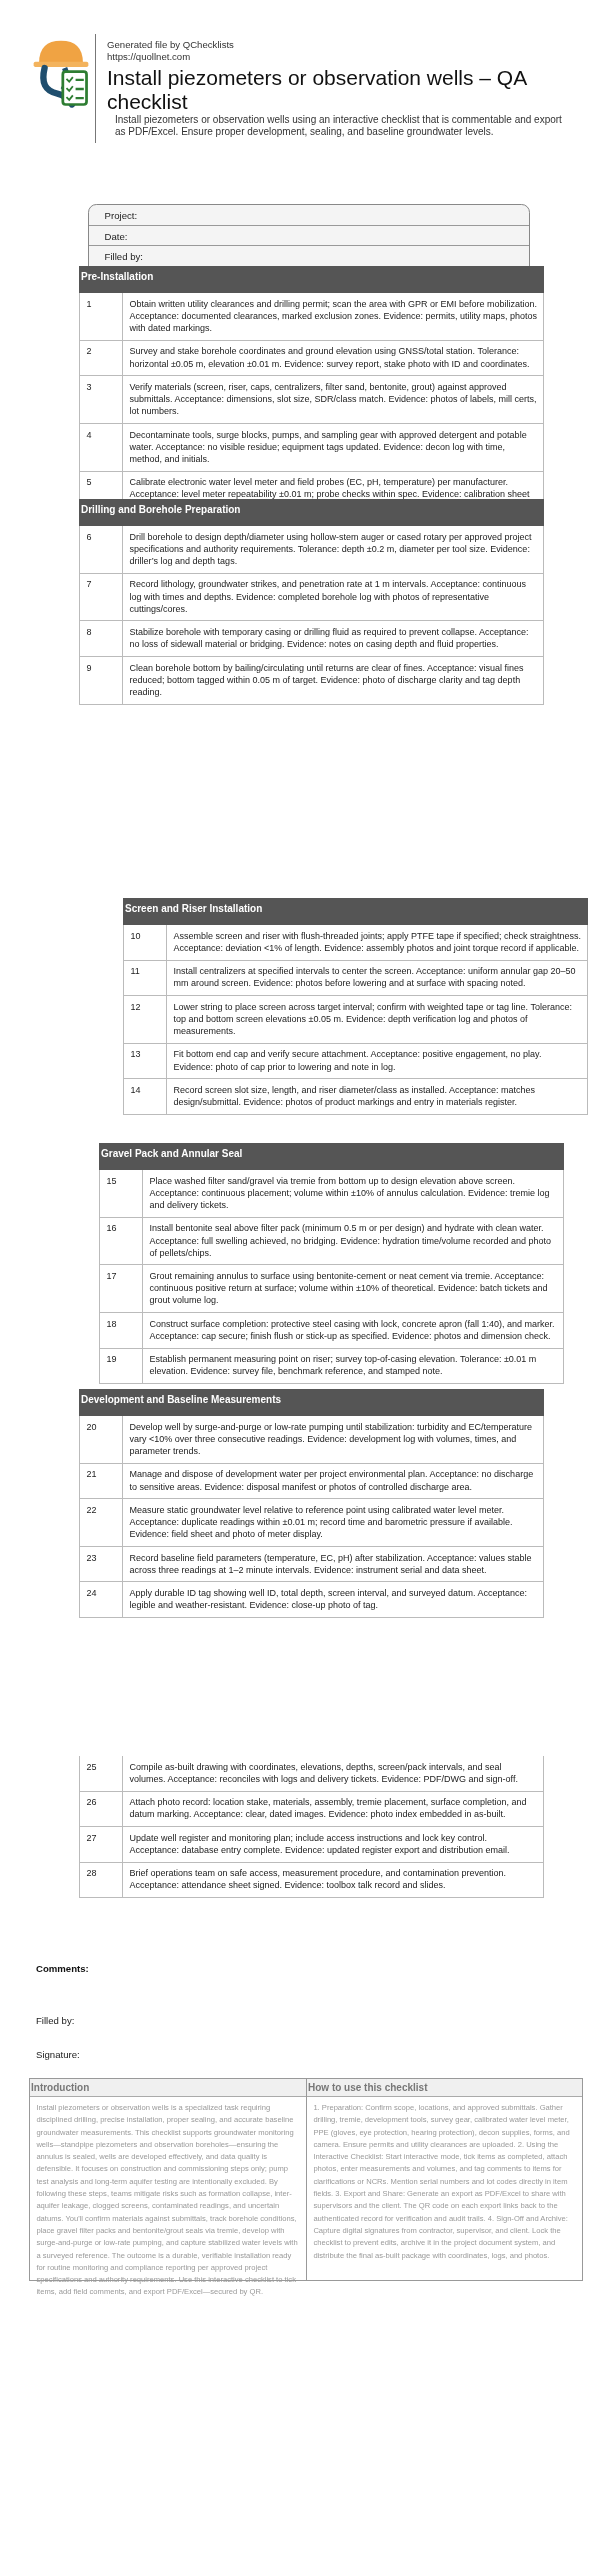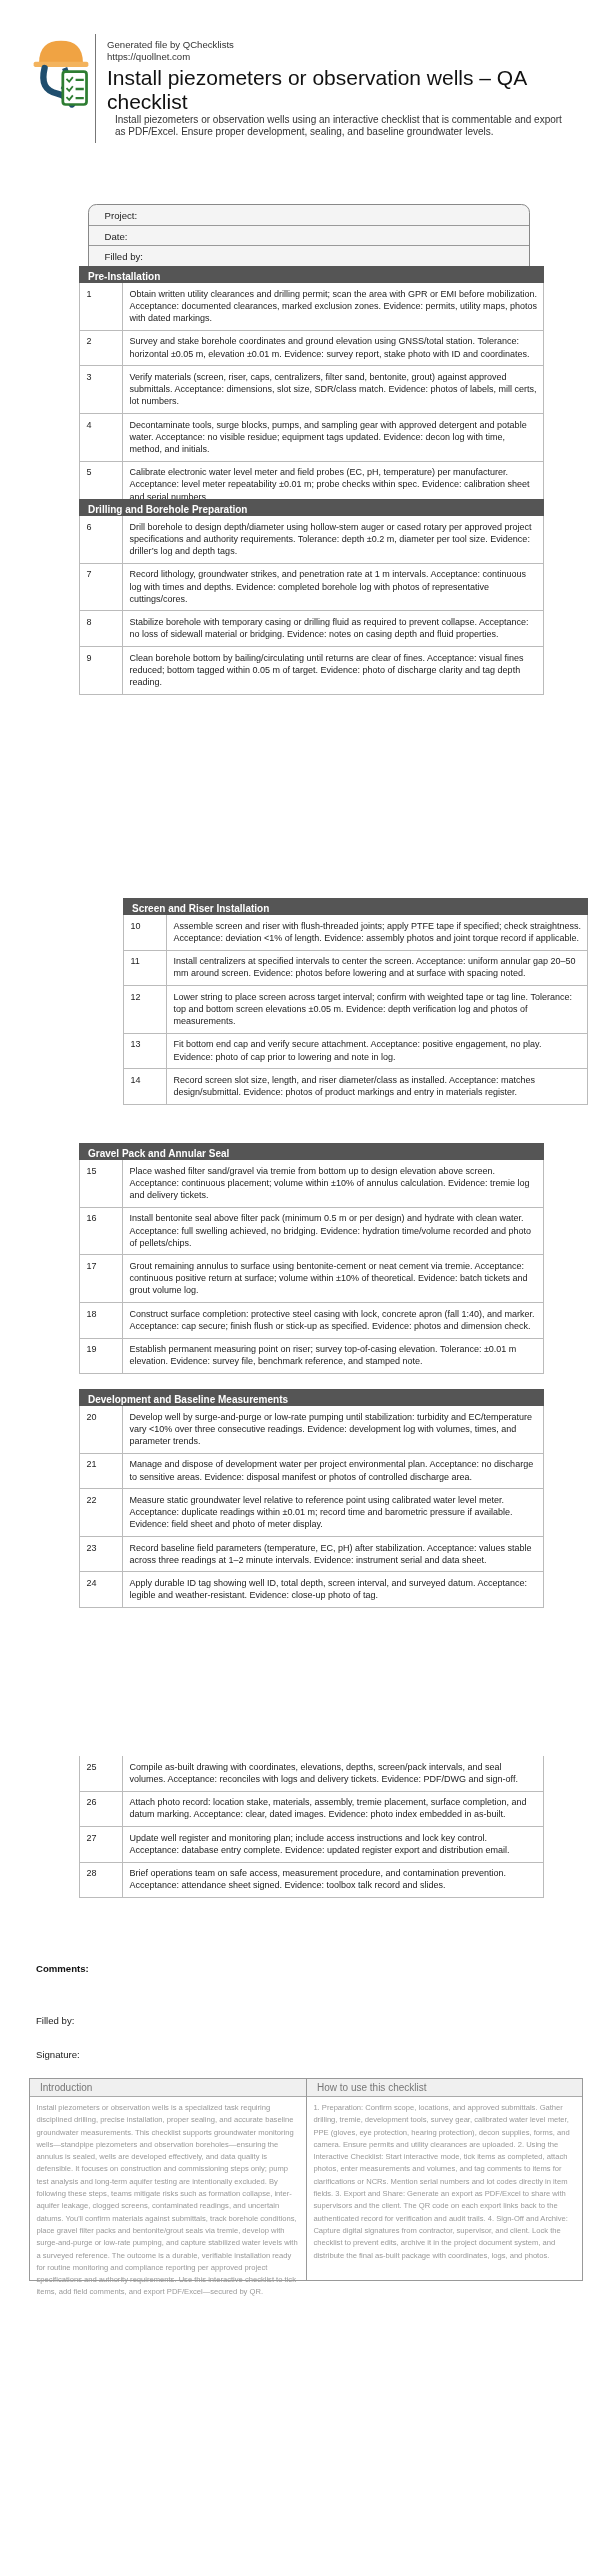--- a/index.html
+++ b/index.html
@@ -12,33 +12,33 @@
   .gen { position: absolute; left: 107px; top: 39px; font-size: 9.6px; line-height: 12px; color: #333; }
   .url { position: absolute; left: 107px; top: 51px; font-size: 9.6px; line-height: 12px; color: #333; }
   .title { position: absolute; left: 107px; top: 66px; width: 431px; font-size: 21px; line-height: 24px; color: #111; font-weight: normal; }
   .subtitle { position: absolute; left: 115px; top: 114px; width: 459px; font-size: 10px; line-height: 12px; color: #333; }
 
   .info-box { position: absolute; left: 88px; top: 159px; width: 442px; height: 95px; border: 1.2px solid #888; border-radius: 8.3px; background: #f4f4f4; overflow: hidden; margin-top: 45px; }
   .info-row { height: 20.7px; border-bottom: 0.9px solid #999; padding-left: 15.6px; font-size: 9.6px; line-height: 22px; color: #222; }
   .info-row:last-child { border-bottom: none; }
 
   .section { position: absolute; left: 79px; width: 465px; }
-  .sec-head { background: #555555; color: #ffffff; font-weight: bold; font-size: 10px; height: 17px; line-height: 19px; padding-left: 8px; border: 0.9px solid #555; }
+  .sec-head { background: #555555; color: #ffffff; font-weight: bold; font-size: 10px; height: 27px; line-height: 19px; padding-left: 1px; border: 0.9px solid #555; }
   .item { display: flex; border: 0.9px solid #bbb; border-top: none; background: #fff; }
   .item-num { width: 43px; flex: none; border-right: 0.9px solid #bbb; padding: 4.6px 0 0 6.4px; font-size: 9px; line-height: 12.2px; color: #222; }
   .item-text { flex: 1; padding: 4.6px 5.5px 5.5px 6.4px; font-size: 9px; line-height: 12.2px; color: #222; }
 
   .comments-label { position: absolute; left: 36px; top: 1963px; font-size: 9.6px; font-weight: bold; color: #111; }
   .filled-label { position: absolute; left: 36px; top: 2015px; font-size: 9.6px; color: #222; }
   .sign-label { position: absolute; left: 36px; top: 2049px; font-size: 9.6px; color: #222; }
 
   .intro-table { position: absolute; left: 29px; top: 2078px; width: 554px; height: 203px; border: 1.1px solid #999; display: flex; }
   .intro-col { width: 50%; height: 100%; display: flex; flex-direction: column; }
   .intro-col + .intro-col { border-left: 0.9px solid #999; }
-  .intro-head { height: 18.4px; background: #f0f0f0; border-bottom: 0.9px solid #aaa; font-size: 10px; font-weight: normal; color: #777; padding-left: 10px; line-height: 18.4px; }
+  .intro-head { height: 18.4px; background: #f0f0f0; border-bottom: 0.9px solid #aaa; font-size: 10px; font-weight: bold; color: #777; padding-left: 1px; line-height: 18.4px; }
   .intro-body { padding: 4.6px 6.4px; font-size: 7.6px; line-height: 12.3px; color: #9a9a9a; }
 </style>
 </head>
 <body>
 
 <div class="header">
   <svg class="logo" viewBox="0 0 68 80">
     <path d="M10 28 Q10 4 34 4 Q58 4 58 28 Z" fill="#f0a343"></path>
     <rect x="4" y="27" width="60" height="6" rx="2" fill="#f3b35d"></rect>
     <path d="M16 34 Q10 58 30 62 Q40 64 46 74" stroke="#1f4e6e" stroke-width="7" fill="none" stroke-linecap="round"></path>
@@ -120,21 +120,21 @@
       </div>
       <div class="item">
         <div class="item-num">13</div>
         <div class="item-text">Fit bottom end cap and verify secure attachment. Acceptance: positive engagement, no play. Evidence: photo of cap prior to lowering and note in log.</div>
       </div>
       <div class="item">
         <div class="item-num">14</div>
         <div class="item-text">Record screen slot size, length, and riser diameter/class as installed. Acceptance: matches design/submittal. Evidence: photos of product markings and entry in materials register.</div>
       </div>
     </div>
-    <div class="section" style="top: 1143px;">
+    <div class="section" style="top: 1143px; margin-left: 20px;">
       <div class="sec-head">Gravel Pack and Annular Seal</div>
       <div class="item">
         <div class="item-num">15</div>
         <div class="item-text">Place washed filter sand/gravel via tremie from bottom up to design elevation above screen. Acceptance: continuous placement; volume within ±10% of annulus calculation. Evidence: tremie log and delivery tickets.</div>
       </div>
       <div class="item">
         <div class="item-num">16</div>
         <div class="item-text">Install bentonite seal above filter pack (minimum 0.5 m or per design) and hydrate with clean water. Acceptance: full swelling achieved, no bridging. Evidence: hydration time/volume recorded and photo of pellets/chips.</div>
       </div>
       <div class="item">

